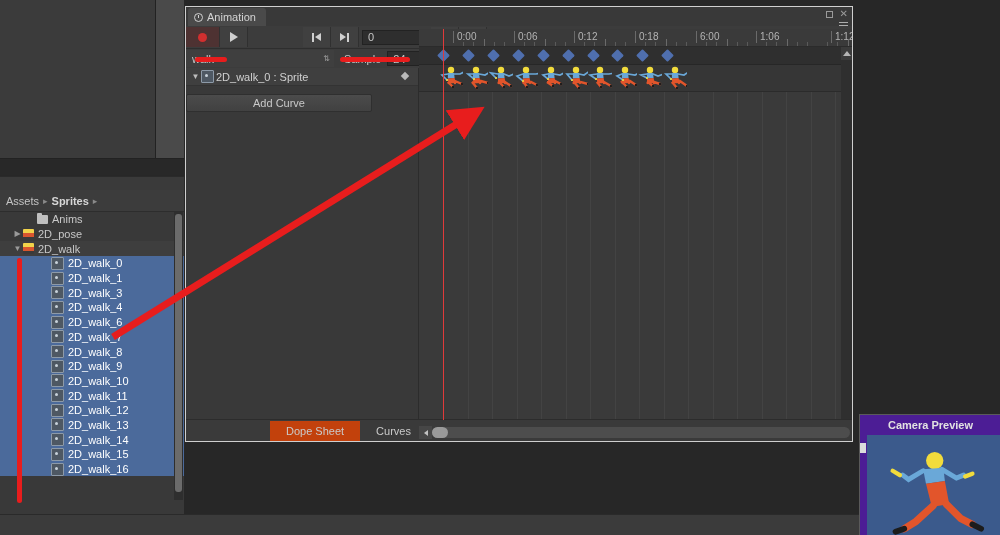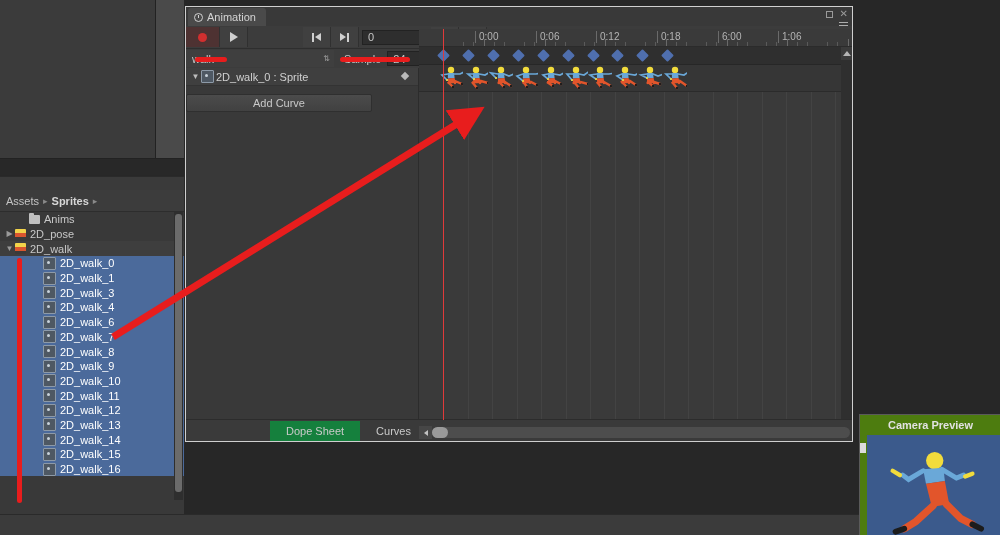--- a/index.html
+++ b/index.html
@@ -76,21 +76,21 @@
   .pb-breadcrumb .crumb-strong { font-weight: bold; color: #d6d6d6; }
   .pb-breadcrumb .sep { color: #8a8a8a; font-size: 9px; }
 
   .pb-tree {
     position: relative;
   }
   .tree-row {
     height: 14.7px;
     display: flex;
     align-items: center;
-    padding-left: 4px;
+    padding-left: 12px;
     font-size: 11px;
     color: #c8c8c8;
     white-space: nowrap;
   }
   .tree-row.selected { background: #4b6a9b; color: #fff; }
   .tree-row.row-dark { background: #3e3e3e; }
 
   .twisty {
     width: 11px;
     flex: 0 0 11px;
@@ -428,21 +428,20 @@
   .ruler .tick-lbl {
     position: absolute;
     top: 2px;
     font-size: 10px;
     color: #b4b4b4;
     padding-left: 3px;
     border-left: 1px solid #6a6a6a;
     height: 12px;
     box-sizing: border-box;
     line-height: 12px;
-    margin-left: 22px;
   }
   .ruler .tick-minor {
     position: absolute;
     bottom: 0;
     width: 1px; height: 4px;
     background: #5a5a5a;
   }
   .ruler .tick-mid {
     position: absolute;
     bottom: 0;
@@ -542,21 +541,21 @@
   }
   .mode-tab {
     height: 20px;
     padding: 0 16px;
     display: flex;
     align-items: center;
     justify-content: center;
     font-size: 11px;
     color: #cacaca;
   }
-  .mode-tab.active { background: #15803d; justify-content: center; }
+  .mode-tab.active { background: #c2410c; justify-content: center; }
   .hscroll-wrap {
     position: absolute;
     left: 233px; right: 2px;
     bottom: 2px;
     height: 13px;
     display: flex;
     align-items: center;
   }
   .hs-arrow {
     width: 13px; height: 13px;
@@ -582,21 +581,21 @@
     width: 16px; height: 11px;
     background: #9a9a9a;
     border-radius: 6px;
   }
 
   
   #camera-preview {
     position: absolute;
     left: 859px; top: 414px;
     width: 141px; height: 121px;
-    background: #4d7c0f;
+    background: #4c1d95;
     border-top: 1px solid #5a5a5a;
     border-left: 1px solid #5a5a5a;
   }
   .cp-title {
     height: 20px;
     display: flex;
     align-items: center;
     justify-content: center;
     font-size: 11px;
     font-weight: bold;

